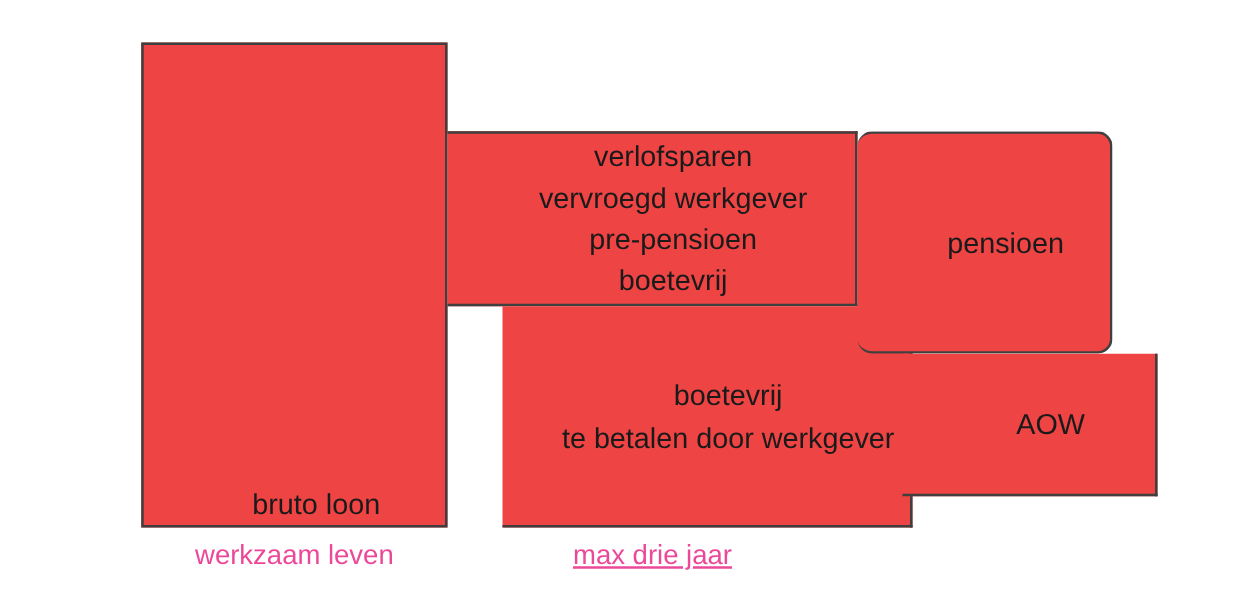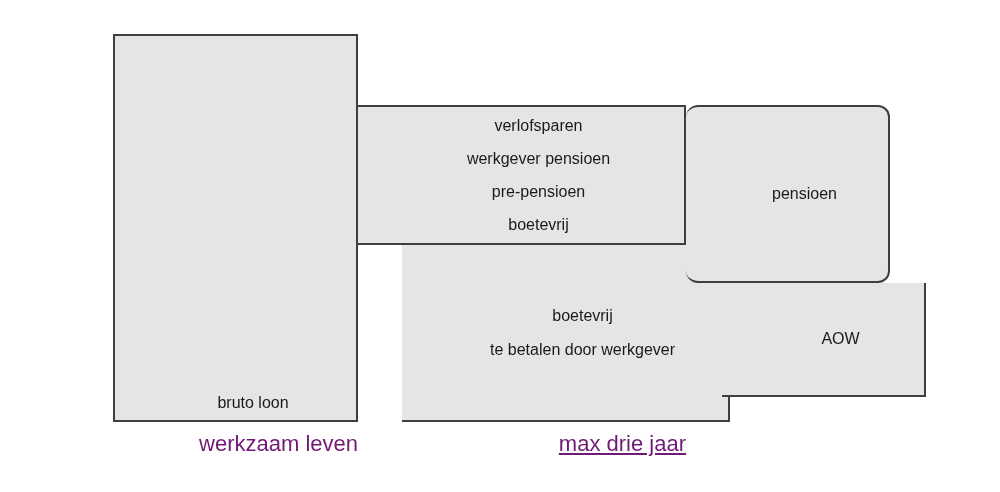--- a/index.html
+++ b/index.html
@@ -17,27 +17,27 @@
     position: relative;
     width: 1000px;
     height: 492px;
     background: #ffffff;
     overflow: hidden;
   }
   .box {
     position: absolute;
     box-sizing: border-box;
     border: 2px solid #3f3f3f;
-    background: #e5e5e5;
+    background: #ef4444;
     display: flex;
     flex-direction: column;
     align-items: center;
     justify-content: center;
     text-align: center;
-    font-size: 16px;
+    font-size: 23px;
     line-height: 34px;
     color: #1a1a1a;
     padding-left: 35px;
   }
   #box-bruto-loon {
     left: 113px; top: 34px; width: 245px; height: 388px; justify-content: flex-end;
   }
   #box-verlofsparen {
     left: 358px; top: 105px; width: 328px; height: 140px;
     border-left: none;
@@ -55,22 +55,22 @@
   #box-aow {
     left: 722px; top: 283px; width: 204px; height: 114px;
     border-left: none; border-top: none;
   }
   .phase-label {
     position: absolute;
     top: 430px;
     height: 28px;
     font-size: 22px;
     line-height: 28px;
-    text-align: right;
-    color: #701a75;
+    text-align: center;
+    color: #ec4899;
     white-space: nowrap;
   }
   #label-werkzaam-leven { left: 113px; width: 245px; }
   #label-max-drie-jaar  { left: 358px; width: 328px; text-decoration: underline; }
   #label-aow-leeftijd   { left: 686px; width: 204px; }
   .box-line {
     display: block;
     white-space: nowrap;
   }
 </style>
@@ -78,21 +78,21 @@
 <body>
 
 <div class="stage">
 
   <div class="box" id="box-bruto-loon">
     <span class="box-line">bruto loon</span>
   </div>
 
   <div class="box" id="box-verlofsparen">
     <span class="box-line">verlofsparen</span>
-    <span class="box-line">werkgever pensioen</span>
+    <span class="box-line">vervroegd werkgever</span>
     <span class="box-line">pre-pensioen</span>
     <span class="box-line">boetevrij</span>
   </div>
 
   <div class="box" id="box-boetevrij">
     <span class="box-line">boetevrij</span>
     <span class="box-line">te betalen door werkgever</span>
   </div>
 
   <div class="box" id="box-pensioen">

